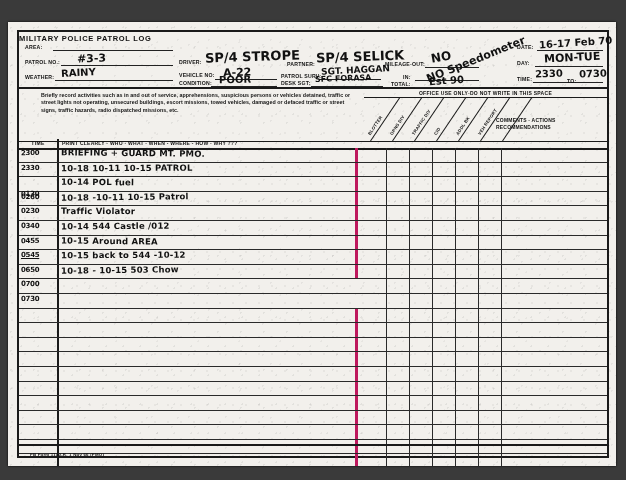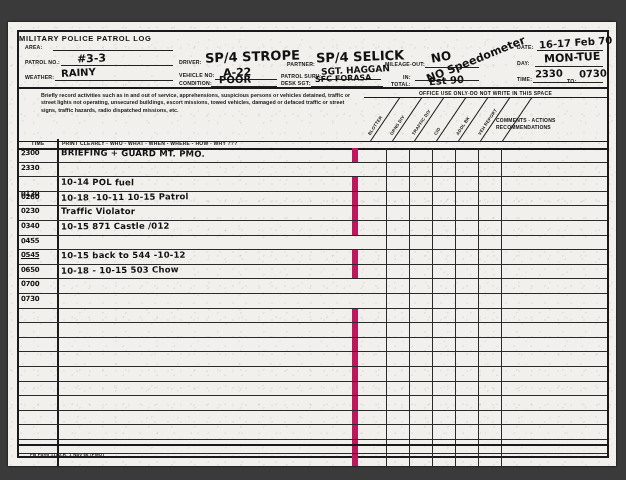--- a/index.html
+++ b/index.html
@@ -90,21 +90,21 @@
     padding-left:5px;letter-spacing:.25px;
   }
   .rows{position:absolute;left:0;right:0;top:9px;bottom:0;}
   .row{
     position:relative;height:13.6px;border-bottom:1px solid #2a2a2a;
   }
   .c-time{
     position:absolute;left:0;top:0;width:38px;height:100%;
     border-right:2px solid #1a1a1a;
   }
-  .c-desc{position:absolute;left:38px;top:0;right:249px;height:100%;border-right:6px solid #be185d;}
+  .c-desc{position:absolute;left:38px;top:0;right:249px;height:100%;border-right:3px solid #be185d;}
   .boxes{position:absolute;right:0;top:0;width:243px;height:100%;display:flex;}
   .bx{width:22px;border-right:1px solid #2a2a2a;height:100%;}
   .bx.wide{flex:1;border-right:none;}
   .t-val{
     position:absolute;left:2px;top:1px;
     font-family:"DejaVu Sans",sans-serif;font-weight:bold;font-size:7px;color:#111;
     letter-spacing:-.3px;
   }
   .d-val{
     position:absolute;left:4px;top:0px;
@@ -235,20 +235,23 @@
               <div class="bx"></div>
               <div class="bx"></div>
               <div class="bx"></div>
               <div class="bx wide"></div>
             </div>
           </div>
           <div class="row">
             <div class="c-time">
               <span class="t-val" style="transform: rotate(0.6deg);">2330</span>
             </div>
+            <div class="c-desc">
+              <span class="d-val" style="transform: rotate(-0.3deg);">10-18  10-11  10-15  PATROL</span>
+            </div>
             <div class="boxes">
               <div class="bx"></div>
               <div class="bx"></div>
               <div class="bx"></div>
               <div class="bx"></div>
               <div class="bx"></div>
               <div class="bx"></div>
               <div class="bx wide"></div>
             </div>
           </div>
@@ -301,35 +304,38 @@
               <div class="bx"></div>
               <div class="bx"></div>
               <div class="bx wide"></div>
             </div>
           </div>
           <div class="row">
             <div class="c-time">
               <span class="t-val" style="transform: rotate(0.9deg);">0340</span>
             </div>
             <div class="c-desc">
-              <span class="d-val" style="transform: rotate(-0.42deg);">10-15  871 Castle        /012</span>
+              <span class="d-val" style="transform: rotate(-0.42deg);">10-14  544 Castle        /012</span>
             </div>
             <div class="boxes">
               <div class="bx"></div>
               <div class="bx"></div>
               <div class="bx"></div>
               <div class="bx"></div>
               <div class="bx"></div>
               <div class="bx"></div>
               <div class="bx wide"></div>
             </div>
           </div>
           <div class="row">
             <div class="c-time">
               <span class="t-val" style="transform: rotate(-1.1deg);">0455</span>
+            </div>
+            <div class="c-desc">
+              <span class="d-val" style="transform: rotate(0.72deg);">10-15   Around   AREA</span>
             </div>
             <div class="boxes">
               <div class="bx"></div>
               <div class="bx"></div>
               <div class="bx"></div>
               <div class="bx"></div>
               <div class="bx"></div>
               <div class="bx"></div>
               <div class="bx wide"></div>
             </div>

